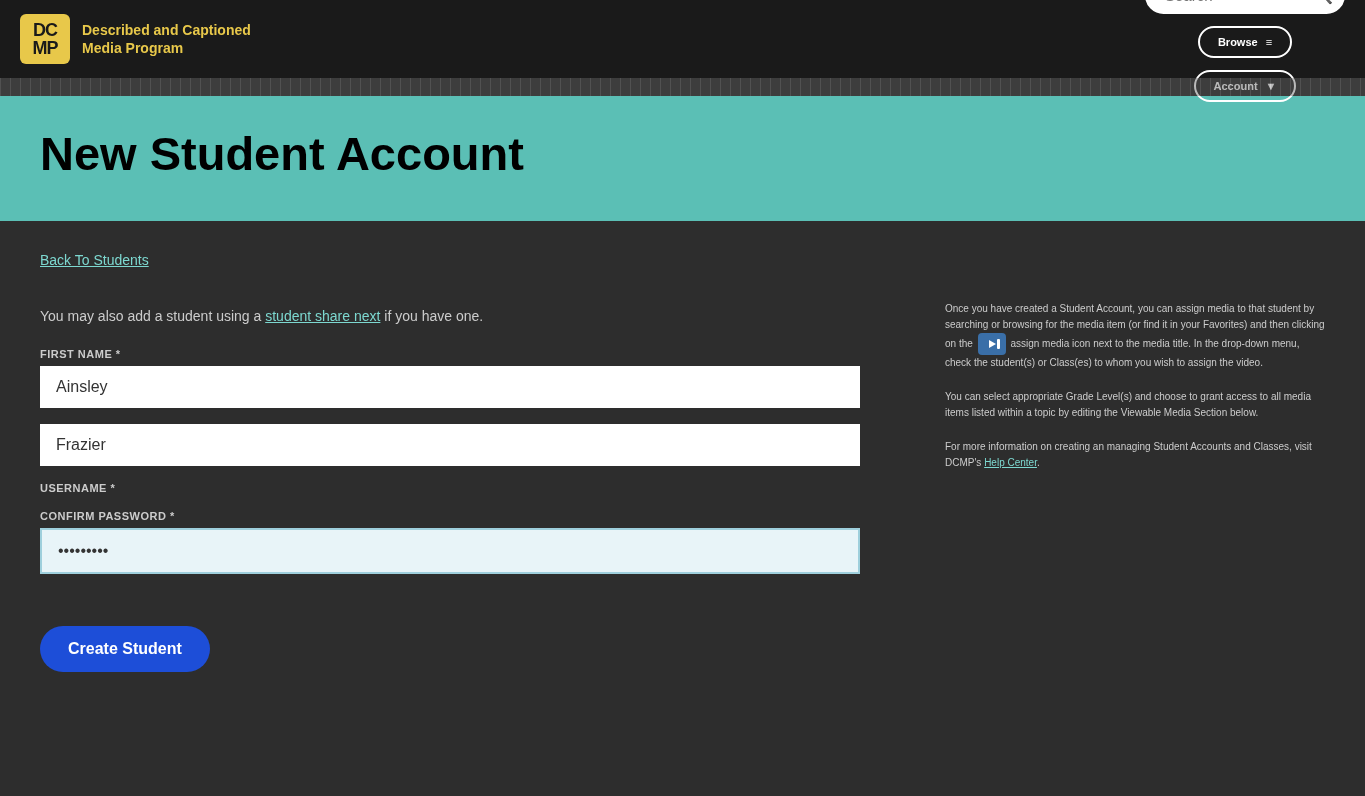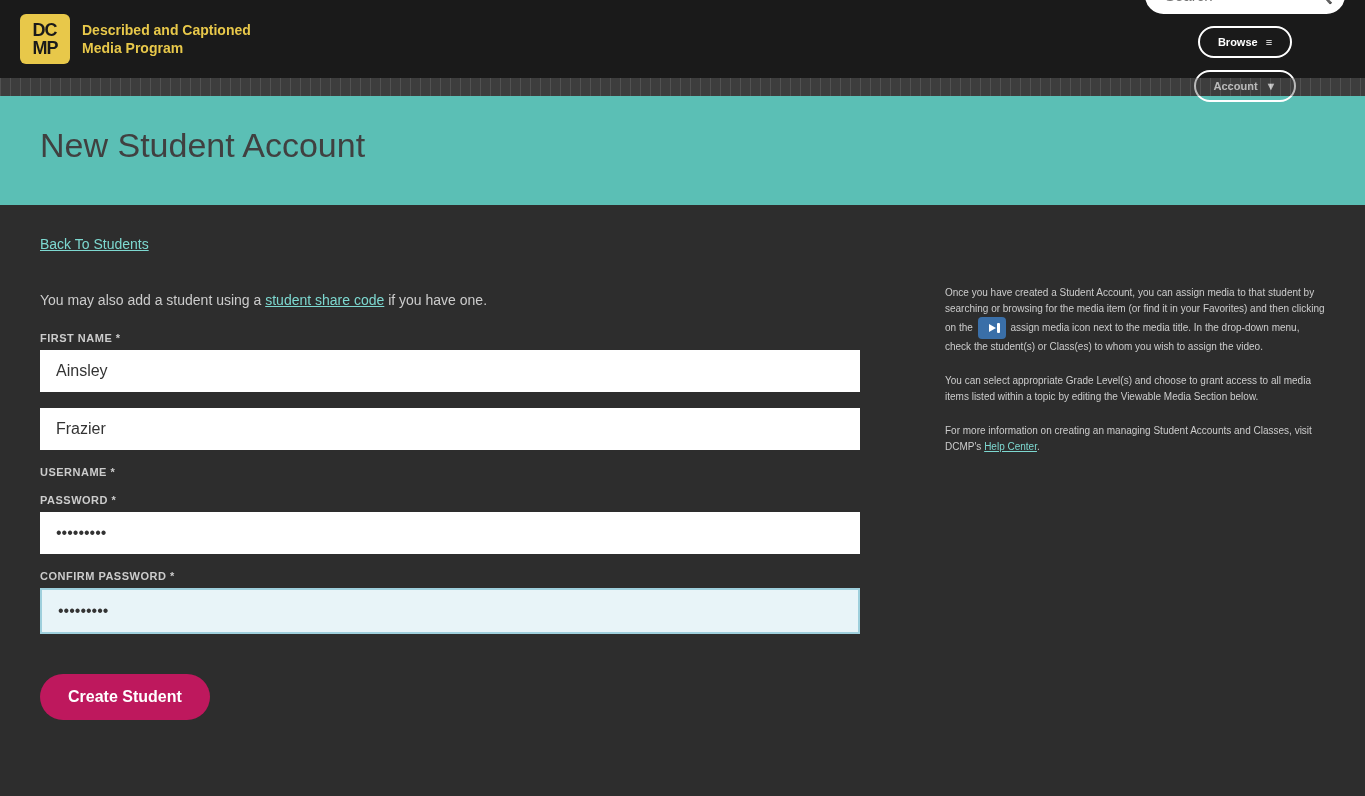--- a/index.html
+++ b/index.html
@@ -27,20 +27,21 @@
       border-radius: 6px;
       display: flex;
       align-items: center;
       justify-content: center;
       font-weight: 900;
       font-size: 18px;
       color: #1a1a1a;
       flex-shrink: 0;
       letter-spacing: -1px;
       line-height: 1;
+      text-align: center;
     }
     .logo-text {
       color: #fff;
       font-size: 14px;
       font-weight: 600;
       line-height: 1.3;
     }
     .logo-text span { color: #e8c84a; }
     .header-right {
       display: flex;
@@ -85,23 +86,23 @@
       align-items: flex-start;
       gap: 8px;
     }
 
     
     .banner {
       background: #5bbfb5;
       padding: 30px 40px 40px;
     }
     .banner-title {
-      font-size: 34px;
-      font-weight: 400;
-      color: #404040;
+      font-size: 47px;
+      font-weight: 700;
+      color: #000000;
     }
 
     
     .ruler {
       height: 18px;
       background: repeating-linear-gradient(
         90deg,
         #888 0px, #888 1px,
         transparent 1px, transparent 10px,
         #888 10px, #888 11px,
@@ -159,29 +160,29 @@
       color: #333;
       border: none;
       border-radius: 0;
       outline: none;
     }
     .confirm-input {
       background: #e8f4f8;
       border: 2px solid #9ecfdc;
     }
     .create-btn {
-      background: #be185d;
+      background: #1d4ed8;
       color: #fff;
       border: none;
       border-radius: 28px;
       padding: 14px 28px;
       font-size: 16px;
       font-weight: 600;
       cursor: pointer;
-      margin-top: 24px;
+      margin-top: 36px;
     }
 
     
     .info-section {
       width: 380px;
       flex-shrink: 0;
       padding-top: 50px;
       font-size: 10px;
       color: #ccc;
       line-height: 1.6;
@@ -238,44 +239,40 @@
   <h1 class="banner-title">New Student Account</h1>
 </div>
 
 <div class="main-content">
 
   <div class="form-section">
 
     <a class="back-link">Back To Students</a>
 
     <p class="share-text">
-      <span>You may also add a student using a </span><a>student share code</a><span> if you have one.</span>
+      <span>You may also add a student using a </span><a>student share next</a><span> if you have one.</span>
     </p>
 
     
     <div class="field-group">
       <label class="field-label">FIRST NAME *</label>
       <input class="field-input" type="text" value="Ainsley" style="">
     </div>
 
     
     <div class="field-group">
       <input class="field-input" type="text" value="Frazier" style="">
     </div>
 
     
     <div class="field-group">
       <label class="field-label">USERNAME *</label>
     </div>
 
     
-    <div class="field-group">
-      <label class="field-label">PASSWORD *</label>
-      <input class="field-input" type="password" value="password1" style="">
-    </div>
 
     
     <div class="field-group">
       <label class="field-label">CONFIRM PASSWORD *</label>
       <input class="field-input confirm-input" type="password" value="password1" style="">
     </div>
 
     <button class="create-btn">Create Student</button>
 
   </div>

